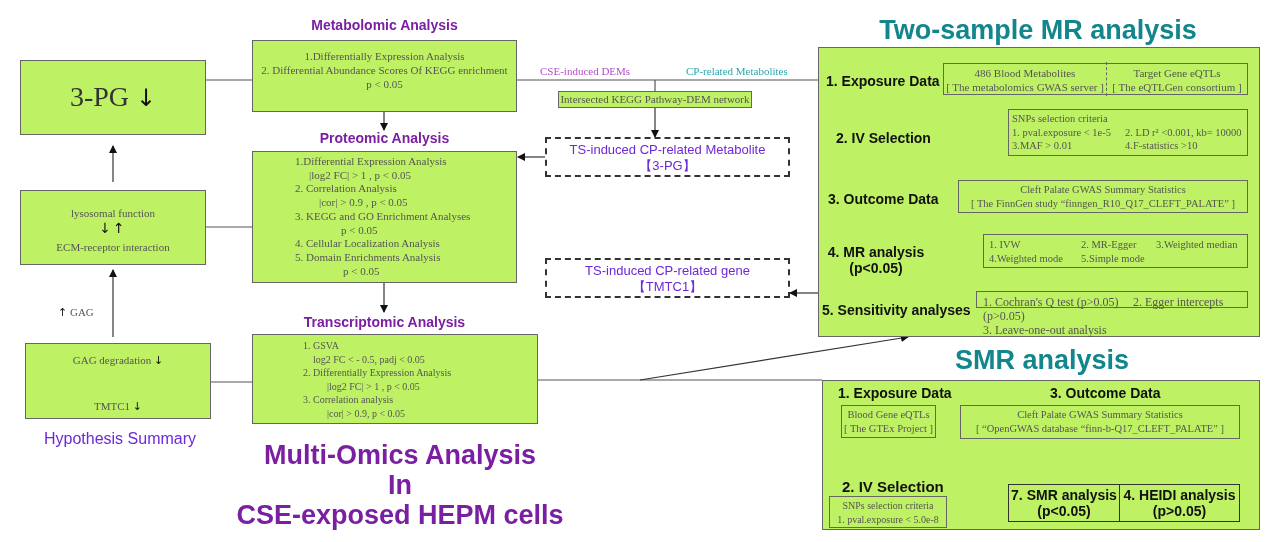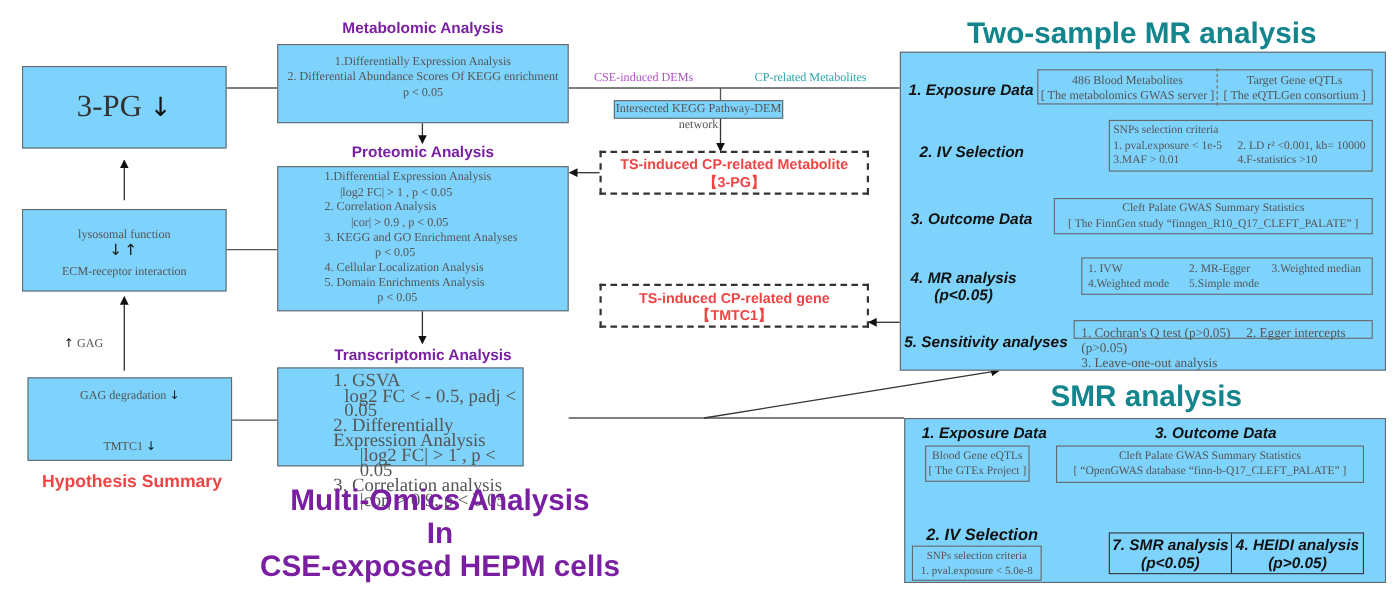--- a/index.html
+++ b/index.html
@@ -1,23 +1,23 @@
 <!DOCTYPE html>
 <html><head>
 <meta charset="utf-8">
 <style>
   html, body { margin:0; padding:0; background:#ffffff; }
   body { width:1269px; height:542px; position:relative; overflow:hidden; font-family:"Liberation Serif", serif; color:#555; }
   .abs { position:absolute; }
-  .box { position:absolute; border:1.5px solid #666; background:#7dd3fc; box-sizing:border-box; }
+  .box { position:absolute; border:1.5px solid #666; background:#bef264; box-sizing:border-box; }
   .serif { font-family:"Liberation Serif", serif; color:#555; }
   .purple-title { font-family:"Liberation Sans", sans-serif; font-weight:bold; color:#7a1fa2; font-size:14px; text-align:center; }
   .teal-title { font-family:"Liberation Sans", sans-serif; font-weight:bold; color:#12858d; text-align:center; }
-  .red { color:#ef4444; font-family:"Liberation Sans", sans-serif; font-weight:bold; }
-  .step { font-family:"Liberation Sans", sans-serif; font-weight:bold; color:#111; font-size:14px;font-style:italic; }
+  .red { color:#6d28d9; font-family:"Liberation Sans", sans-serif; font-weight:normal; }
+  .step { font-family:"Liberation Sans", sans-serif; font-weight:bold; color:#111; font-size:14px; }
   .small { font-size:11px; line-height:14px; }
   .center { text-align:center; }
   .dashed { position:absolute; border:2px dashed #333; box-sizing:border-box; }
   svg.lines { position:absolute; left:0; top:0; }
   .arrowglyph { font-family:"DejaVu Sans", sans-serif; color:#111; }
 </style>
 </head>
 <body>
 
 <svg class="lines" width="1269" height="542">
@@ -108,38 +108,38 @@
   <div class="serif" style="padding-left:42px;">2. Correlation Analysis</div>
   <div class="serif" style="padding-left:66px;">|cor| &gt; 0.9 , p &lt; 0.05</div>
   <div class="serif" style="padding-left:42px;">3. KEGG and  GO Enrichment Analyses</div>
   <div class="serif" style="padding-left:88px;">p &lt; 0.05</div>
   <div class="serif" style="padding-left:42px;">4. Cellular Localization  Analysis</div>
   <div class="serif" style="padding-left:42px;">5. Domain Enrichments Analysis</div>
   <div class="serif" style="padding-left:90px;">p &lt; 0.05</div>
 </div>
 
 <div class="abs purple-title" style="left:252px;top:314px;width:265px;">Transcriptomic Analysis</div>
-<div class="box" style="left:252px;top:334px;width:224px;height:90px;padding-top:4px;font-size:17px;line-height:13.6px;">
+<div class="box" style="left:252px;top:334px;width:286px;height:90px;padding-top:4px;font-size:10px;line-height:13.6px;">
   <div class="serif" style="padding-left:50px;">1. GSVA</div>
   <div class="serif" style="padding-left:60px;">log2 FC &lt; - 0.5,  padj &lt; 0.05</div>
   <div class="serif" style="padding-left:50px;">2. Differentially Expression Analysis</div>
   <div class="serif" style="padding-left:74px;">|log2 FC| &gt; 1 , p &lt; 0.05</div>
   <div class="serif" style="padding-left:50px;">3. Correlation analysis</div>
   <div class="serif" style="padding-left:74px;">|cor| &gt; 0.9, p &lt; 0.05</div>
 </div>
 
 <div class="abs" style="left:215px;top:440px;width:370px;text-align:center;font-family:'Liberation Sans',sans-serif;font-weight:bold;color:#7a1fa2;font-size:27px;line-height:30px;">
   <div>Multi-Omics Analysis</div>
   <div>In</div>
   <div>CSE-exposed HEPM cells</div>
 </div>
 
 <div class="abs serif" style="left:540px;top:65px;font-size:11px;color:#b04fc9;">CSE-induced DEMs</div>
 <div class="abs serif" style="left:686px;top:65px;font-size:11px;color:#2aa6ad;">CP-related Metabolites</div>
-<div class="box serif small center" style="left:558px;top:91px;width:154px;height:17px;line-height:14px;border-width:1.2px;">Intersected KEGG Pathway-DEM network</div>
+<div class="box serif small center" style="left:558px;top:91px;width:194px;height:17px;line-height:14px;border-width:1.2px;">Intersected KEGG Pathway-DEM network</div>
 
 <div class="dashed" style="left:545px;top:137px;width:245px;height:40px;">
   <div class="red center" style="font-size:13px;line-height:16px;padding-top:3px;">TS-induced CP-related Metabolite</div>
   <div class="red center" style="font-size:13px;line-height:16px;">【3-PG】</div>
 </div>
 
 <div class="dashed" style="left:545px;top:258px;width:245px;height:40px;">
   <div class="red center" style="font-size:13px;line-height:16px;padding-top:3px;">TS-induced CP-related gene</div>
   <div class="red center" style="font-size:13px;line-height:16px;">【TMTC1】</div>
 </div>

